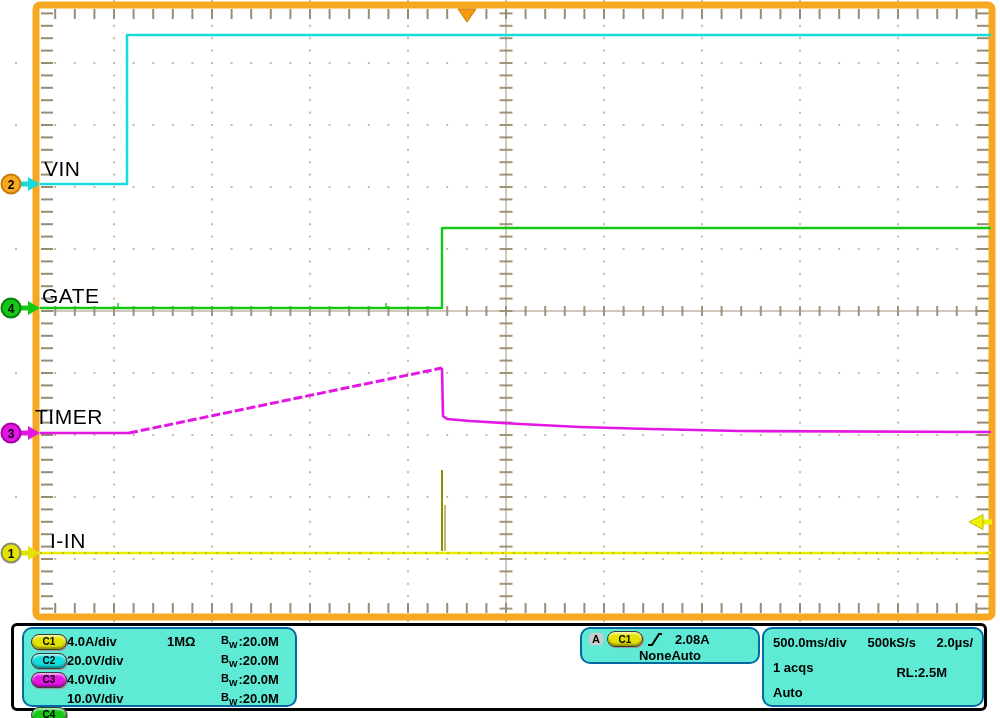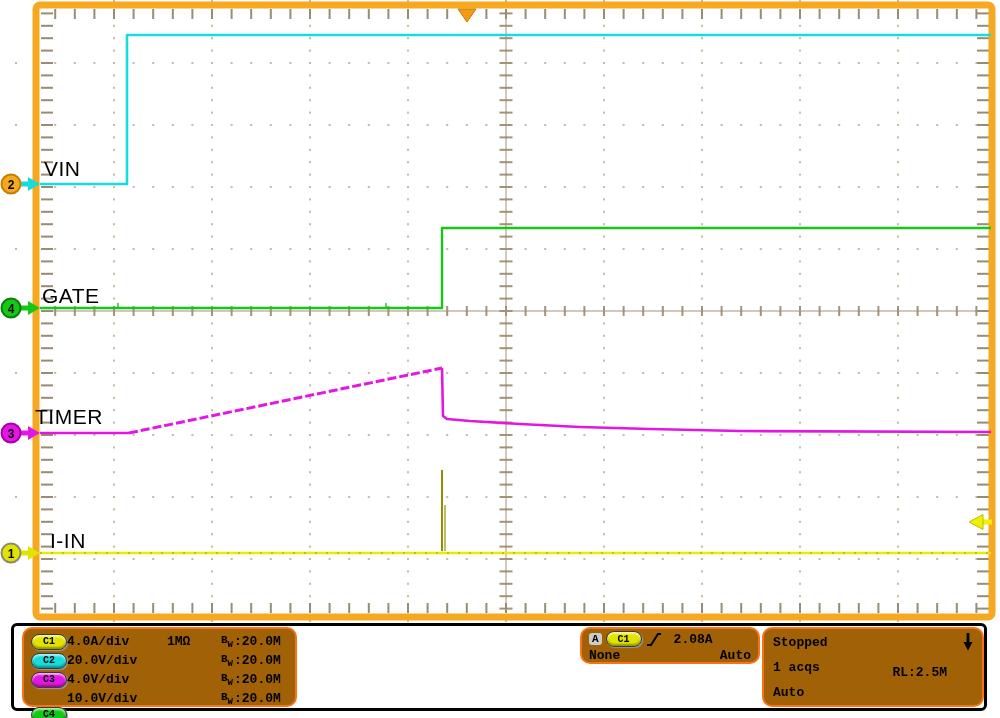--- a/index.html
+++ b/index.html
@@ -2,36 +2,36 @@
 <html><head>
 <meta charset="utf-8">
 <style>
   html,body{margin:0;padding:0;}
   body{width:1000px;height:718px;position:relative;background:#fff;
        font-family:"Liberation Sans",sans-serif;overflow:hidden;}
   #screen{position:absolute;left:0;top:0;}
   
   #bar{position:absolute;left:11px;top:623px;width:976px;height:88px;background:#fff;
        border:3px solid #000;border-radius:6px;box-sizing:border-box;}
-  .box{position:absolute;border:2px solid #f97316;border-radius:10px;background:#a16207;box-sizing:border-box;font-family:Liberation Mono, monospace;}
+  .box{position:absolute;border:2px solid #0369a1;border-radius:10px;background:#5eead4;box-sizing:border-box;}
   #ch-box{left:8px;top:1px;width:275px;height:80px;padding:3px 9px 0 7px;}
   .ch-row{display:flex;align-items:center;height:19px;font-weight:bold;font-size:13px;color:#000;}
   .pill{width:34px;height:14px;border-radius:8px;border:1px solid #3a3a3a;display:flex;align-items:center;
         justify-content:center;font-size:10px;font-weight:bold;color:#000;flex:0 0 auto;
         box-shadow:inset 0 2px 2px rgba(255,255,255,.65), inset 0 -2px 2px rgba(0,0,0,.35), 1px 1px 1px #999;}
   .ch-scale{width:100px;}
   .ch-imp{width:44px;text-align:left;}
   .ch-bw{margin-left:10px;}
   .bwb{font-size:11px;vertical-align:2px;}
   .bws{font-size:9px;vertical-align:-2px;margin-right:1px;}
   #trig-box{left:566px;top:1px;width:180px;height:37px;padding:2px 7px;}
   .trig-row{display:flex;align-items:center;height:16px;font-weight:bold;font-size:13px;color:#000;}
   .a-badge{background:#ccc;border-radius:3px;padding:0 3px;font-size:11px;font-weight:bold;margin-right:4px;}
   .lvl{margin-left:12px;}
-  .spread{justify-content:space-between;}
+  .spread{justify-content:center;}
   #horiz-box{left:748px;top:1px;width:222px;height:80px;padding:4px 9px;display:flex;
              flex-direction:column;justify-content:space-between;}
   .h-row{display:flex;align-items:center;justify-content:space-between;font-weight:bold;font-size:13px;color:#000;height:18px;}
   .rl{margin-right:26px;margin-top:11px;}
   .icon-svg{display:block;}
 </style>
 </head>
 <body>
 
 <svg id="screen" width="1000" height="622" viewBox="0 0 1000 622">
@@ -1310,25 +1310,23 @@
       <span class="lvl">2.08A</span>
     </div>
     <div class="trig-row spread">
       <span>None</span>
       <span>Auto</span>
     </div>
   </div>
 
   <div id="horiz-box" class="box">
     <div class="h-row">
-      <span>Stopped</span>
-      <svg class="icon-svg" width="10" height="18" viewBox="0 0 10 18">
-        <rect x="3.6" y="0" width="2.8" height="10" fill="#000"></rect>
-        <path d="M0.5 9 L5 17.5 L9.5 9 Z" fill="#000"></path>
-      </svg>
+      <span>500.0ms/div</span>
+      <span>500kS/s</span>
+      <span>2.0µs/</span>
     </div>
     <div class="h-row">
       <span>1 acqs</span>
       <span class="rl">RL:2.5M</span>
     </div>
     <div class="h-row">
       <span>Auto</span>
     </div>
   </div>
 </div>

